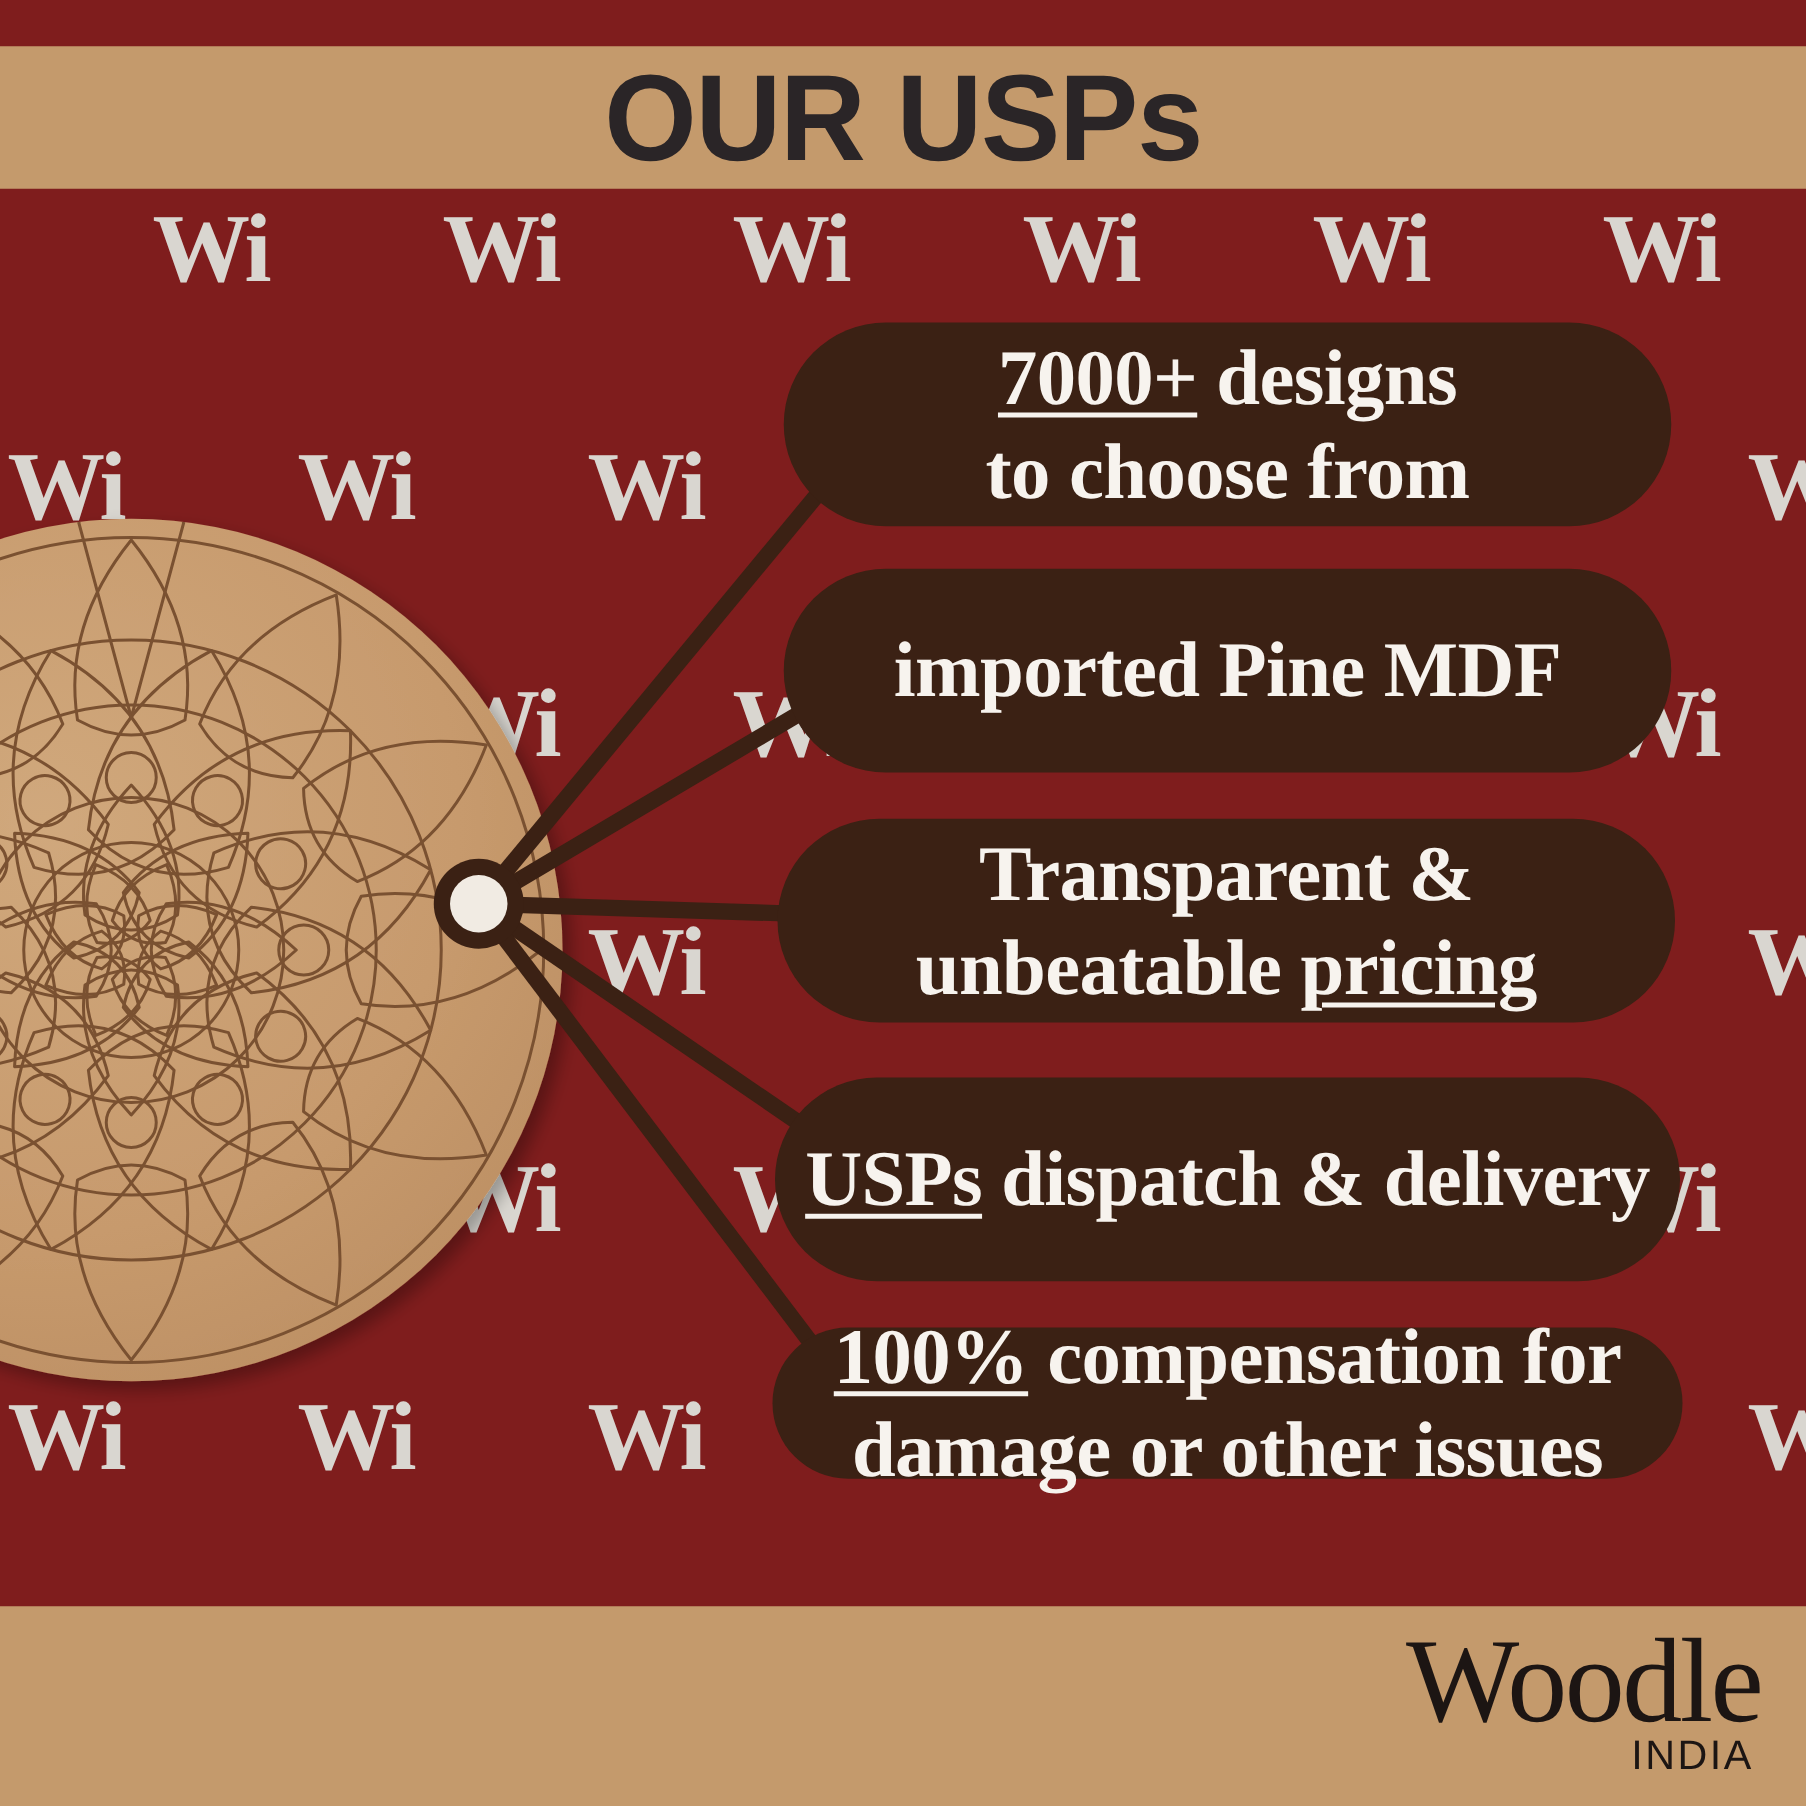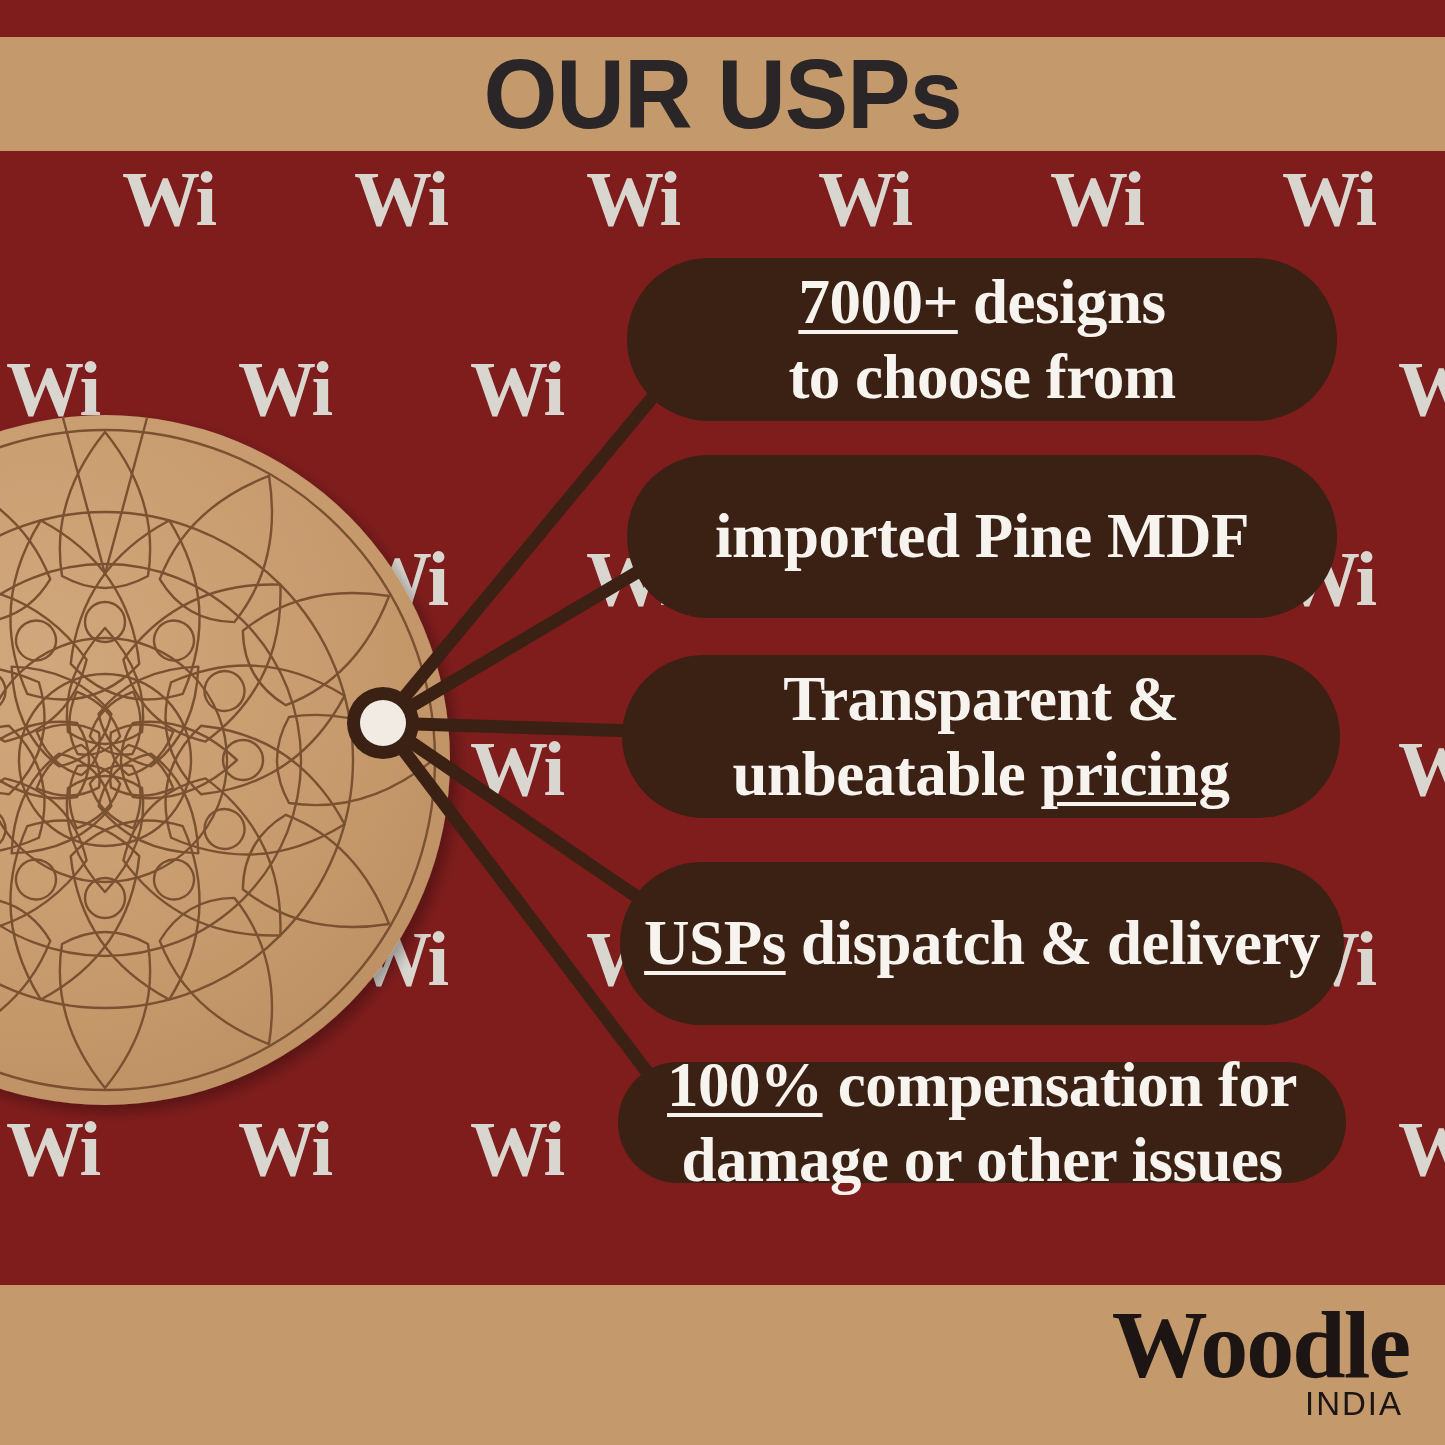--- a/index.html
+++ b/index.html
@@ -68,21 +68,21 @@
     z-index: 6;
   }
   #brand-logo {
     position: absolute;
     right: 36px;
     top: 14px;
     text-align: right;
   }
   #brand-name {
     font-family: "Liberation Serif", serif;
-    font-weight: 700;
+    font-weight: 400;
     font-size: 96px;
     line-height: 0.96;
     color: #1c1513;
     letter-spacing: -2px;
   }
   #brand-sub {
     font-family: "Liberation Sans", sans-serif;
     font-weight: 400;
     font-size: 33px;
     letter-spacing: 2px;

